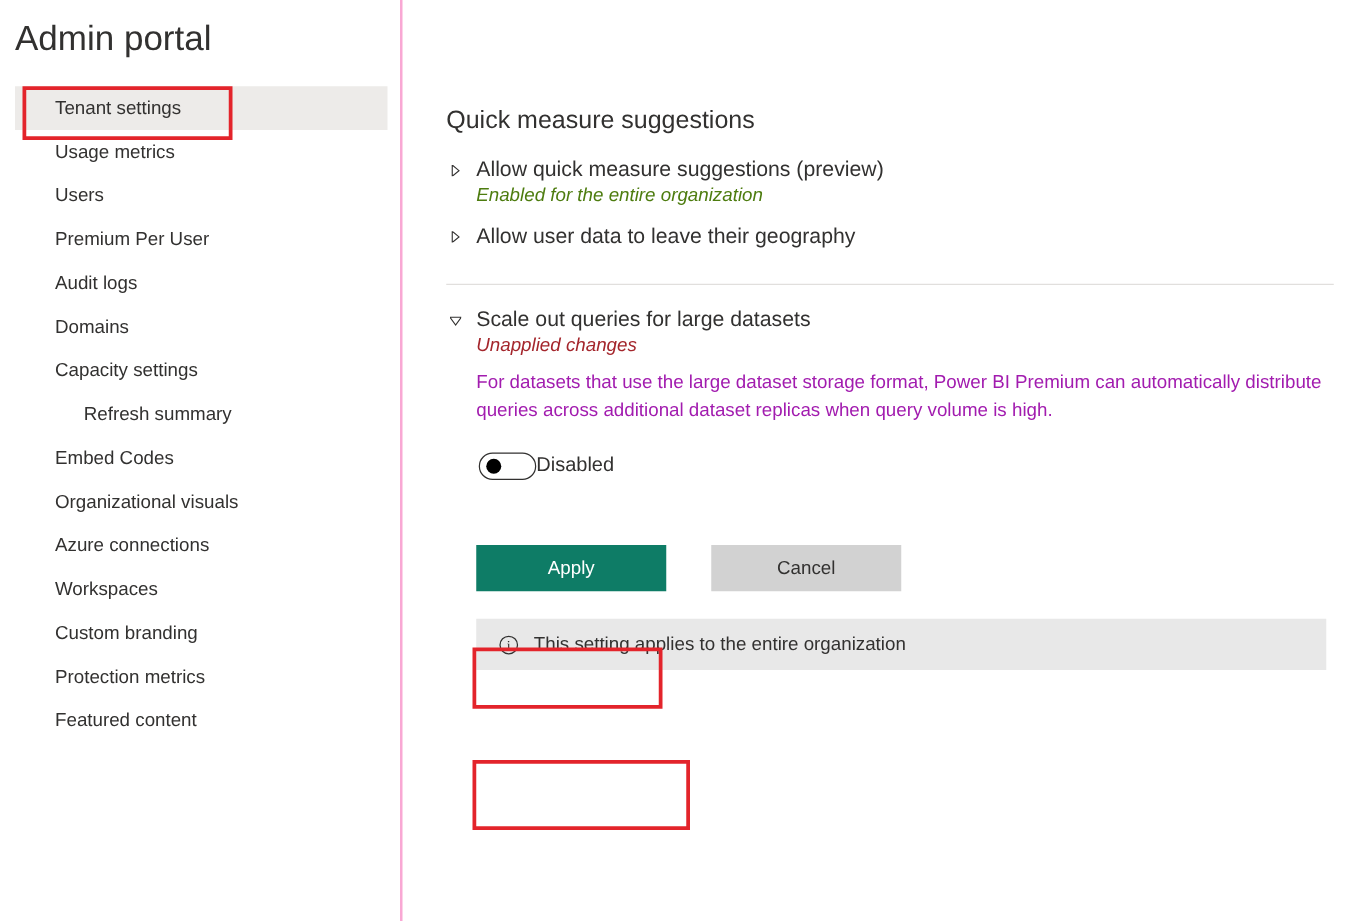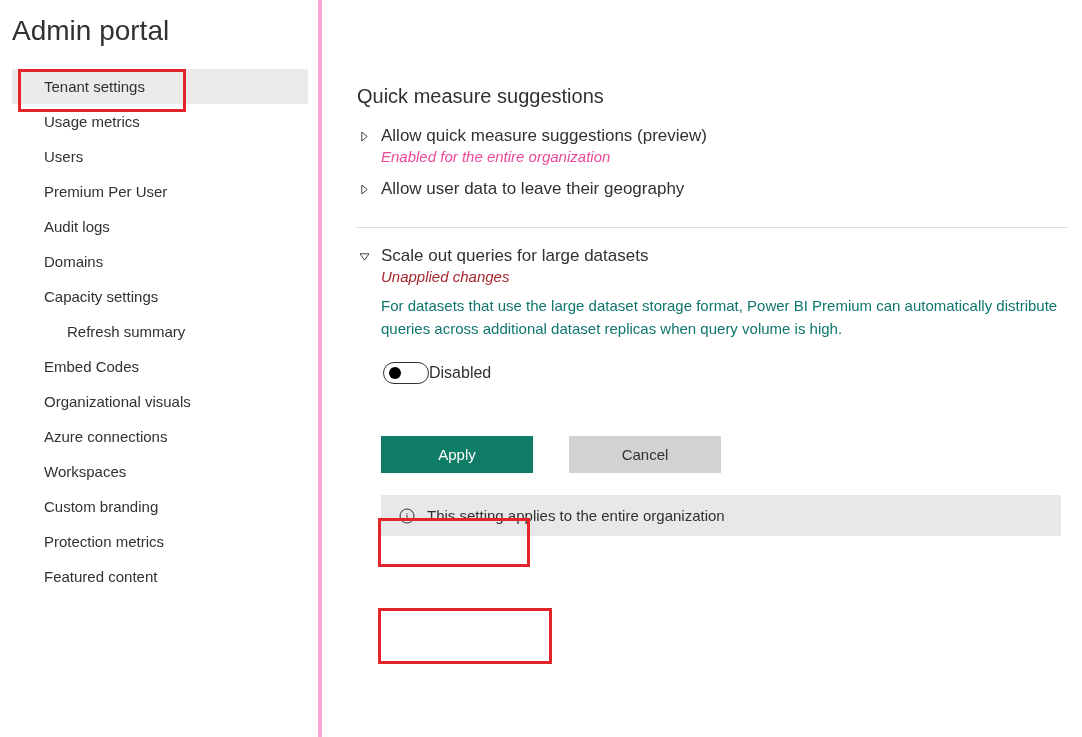--- a/index.html
+++ b/index.html
@@ -13,21 +13,21 @@
       color: #323130;
       background: #fff;
       width: 1082px;
       height: 737px;
       display: flex;
       overflow: hidden;
     }
     .sidebar {
       width: 322px;
       padding: 15px 10px 10px 12px;
-      border-right: 4px solid #f9a8d4;
+      border-right: 2px solid #f9a8d4;
     }
     .portal-title {
       font-size: 28px;
       font-weight: 350;
       color: #323130;
       margin-bottom: 22px;
       padding-left: 0;
     }
     .nav-list {
       list-style: none;
@@ -86,30 +86,30 @@
       flex-shrink: 0;
     }
     .setting-label {
       font-size: 17px;
       color: #323130;
       font-weight: 400;
     }
     .setting-status {
       font-size: 15px;
       font-style: italic;
-      color: #ec4899;
+      color: #4d7c0f;
       margin-top: 2px;
     }
     .setting-status.unapplied {
       color: #a4262c;
       font-style: italic;
     }
     .setting-description {
       font-size: 15px;
-      color: #0f766e;
+      color: #a21caf;
       margin-top: 10px;
       line-height: 1.5;
       max-width: 680px;
     }
     .divider {
       border: none;
       border-top: 1px solid #e1dfdd;
       margin: 24px 0 8px 0;
     }
     .toggle-container {

